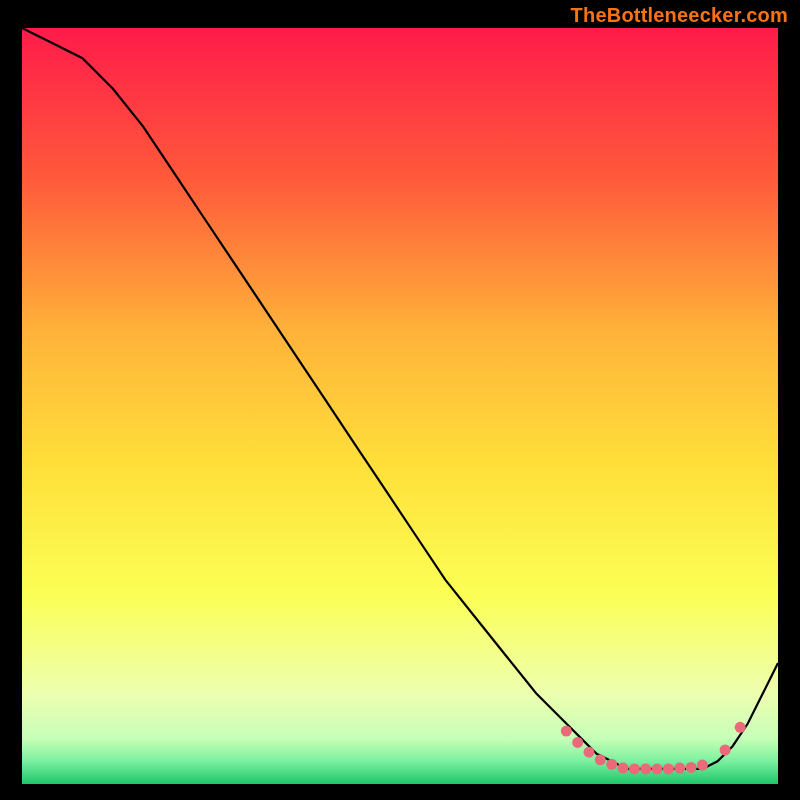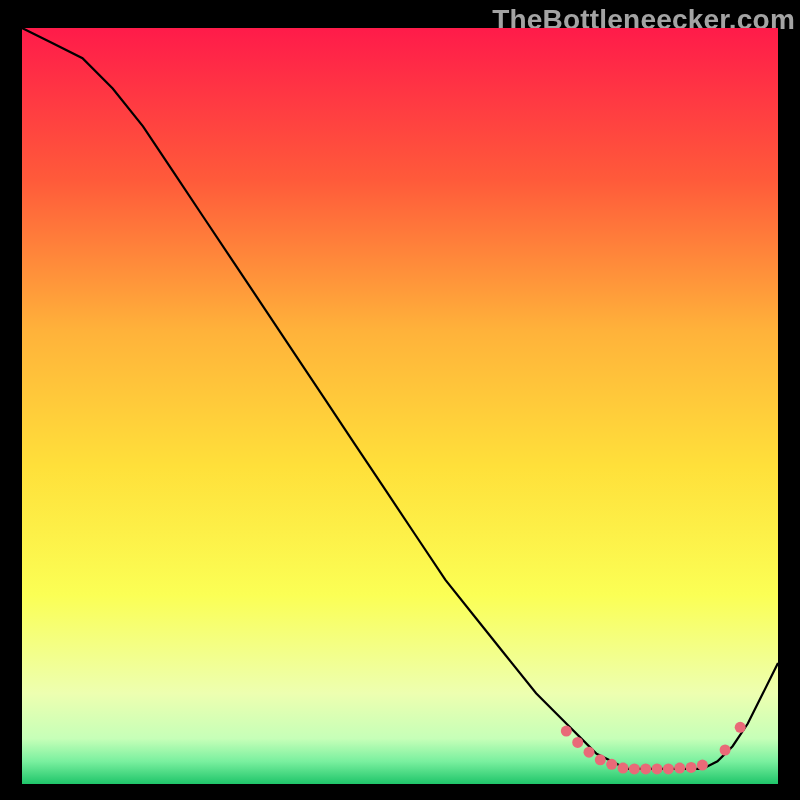--- a/index.html
+++ b/index.html
@@ -12,23 +12,23 @@
   }
   .frame {
     position: relative;
     width: 800px;
     height: 800px;
     background: #000;
   }
   .watermark {
     position: absolute;
     top: 4px;
-    right: 5px;
-    color: #a3a3a3;
-    font-size: 28px;
+    right: 12px;
+    color: #f97316;
+    font-size: 20px;
     font-weight: 600;
     letter-spacing: 0.2px;
   }
   .plot {
     position: absolute;
     left: 22px;
     top: 28px;
     width: 756px;
     height: 756px;
   }

